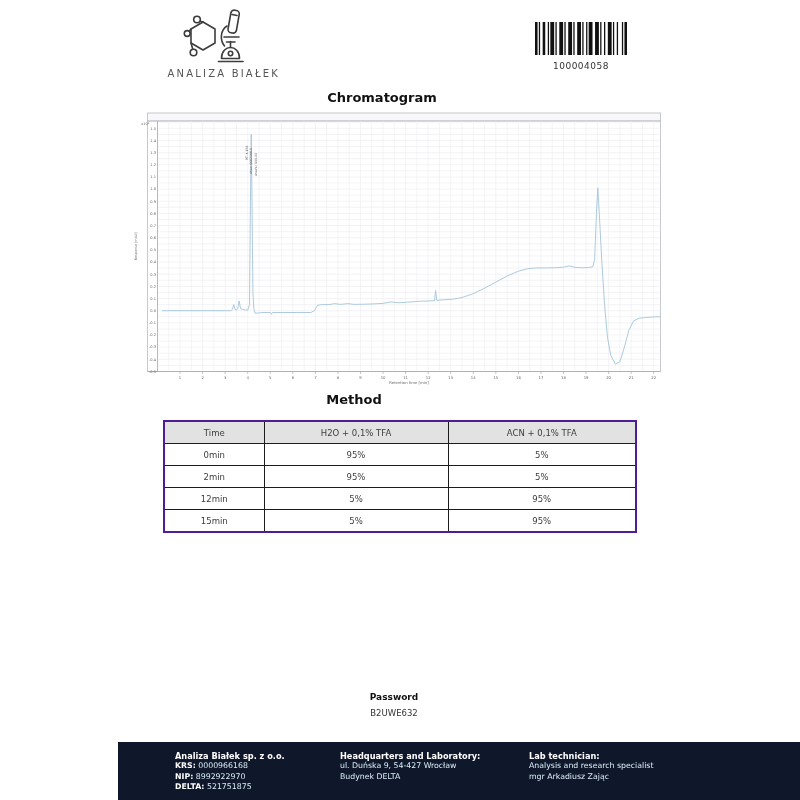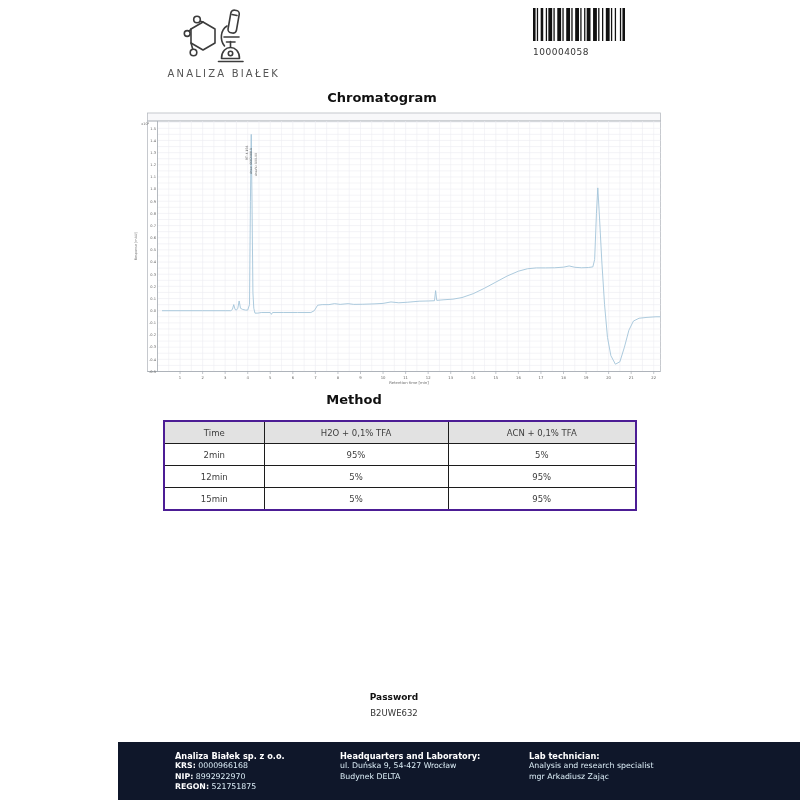--- a/index.html
+++ b/index.html
@@ -4,21 +4,21 @@
 <style>
   html,body{margin:0;padding:0;background:#ffffff;}
   .page{position:relative;width:800px;height:800px;background:#ffffff;overflow:hidden;
         font-family:"DejaVu Sans","Liberation Sans",sans-serif;color:#222;}
 
   
   .logo-block{position:absolute;left:150px;top:6px;width:130px;text-align:right;}
   .logo-block svg{display:block;margin:0 auto;}
   .brand-name{margin-top:2px;font-size:10px;letter-spacing:2.2px;color:#555;white-space:nowrap;}
 
-  .barcode-block{position:absolute;left:533px;top:8px;width:96px;text-align:left;}
+  .barcode-block{position:absolute;left:533px;top:22px;width:96px;text-align:center;}
   .barcode-number{font-size:9px;color:#333;margin-top:2px;letter-spacing:0.5px;}
 
   
   .h-chrom{position:absolute;left:0;top:90px;width:764px;text-align:center;
            font-size:13px;font-weight:bold;color:#111;}
   .h-method{position:absolute;left:0;top:392px;width:708px;text-align:center;
             font-size:13px;font-weight:bold;color:#111;}
 
   
   .chart-wrap{position:absolute;left:132px;top:112px;width:530px;height:278px;}
@@ -280,20 +280,25 @@
       </colgroup>
     <thead>
         <tr id="mt-head">
           <th>Time</th>
           <th>H2O + 0,1% TFA</th>
           <th>ACN + 0,1% TFA</th>
         </tr>
       </thead>
     <tbody id="mt-body">
         <tr>
+          <td>0min</td>
+          <td>95%</td>
+          <td>5%</td>
+        </tr>
+        <tr>
           <td>2min</td>
           <td>95%</td>
           <td>5%</td>
         </tr>
         <tr>
           <td>12min</td>
           <td>5%</td>
           <td>95%</td>
         </tr>
         <tr>
@@ -307,21 +312,21 @@
   <div class="password-block">
     <div class="password-label">Password</div>
     <div class="password-value">B2UWE632</div>
   </div>
 
   <div class="footer">
     <div class="col c1">
       <div class="t">Analiza Białek sp. z o.o.</div>
       <div><span class="lbl">KRS:</span> <span>0000966168</span></div>
       <div><span class="lbl">NIP:</span> <span>8992922970</span></div>
-      <div><span class="lbl">REGON:</span> <span>521751875</span></div>
+      <div><span class="lbl">DELTA:</span> <span>521751875</span></div>
     </div>
     <div class="col c2">
       <div class="t">Headquarters and Laboratory:</div>
       <div>ul. Duńska 9, 54-427 Wrocław</div>
       <div>Budynek DELTA</div>
     </div>
     <div class="col c3">
       <div class="t">Lab technician:</div>
       <div>Analysis and research specialist</div>
       <div>mgr Arkadiusz Zając</div>

